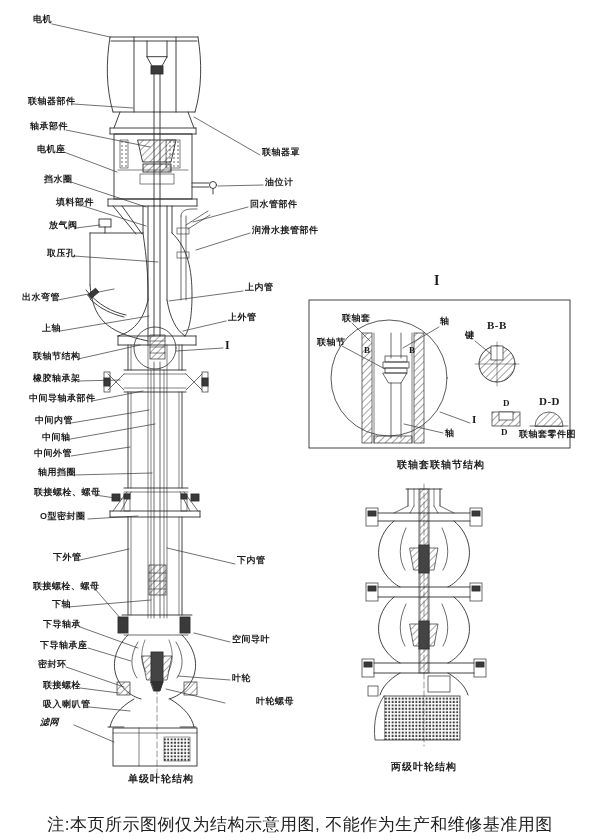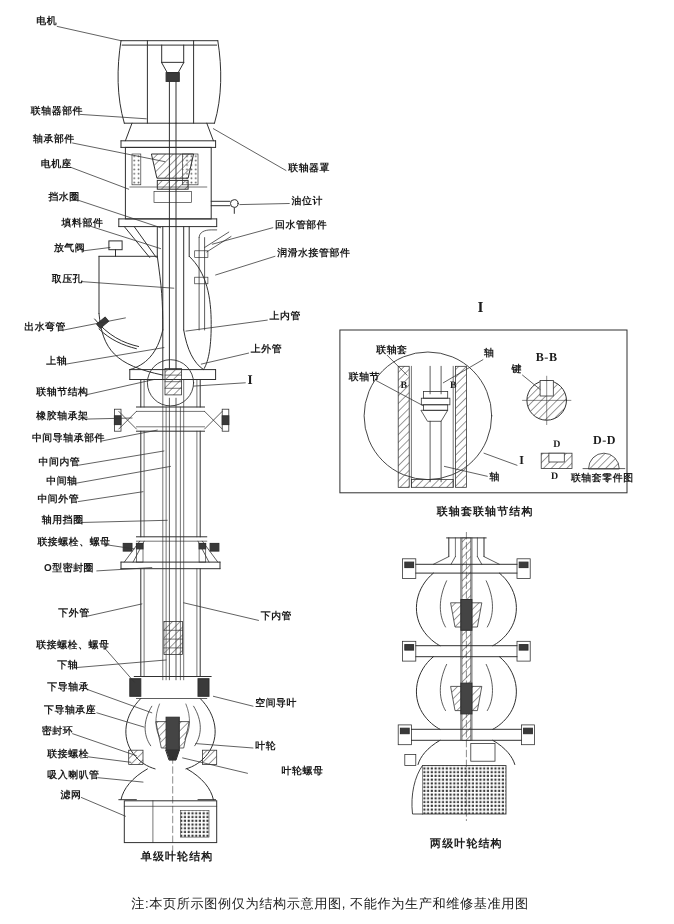--- a/index.html
+++ b/index.html
@@ -3,21 +3,21 @@
 <meta charset="utf-8">
 <style>
   html,body{margin:0;padding:0;background:#e8e8e8;}
   .page{position:relative;width:613px;height:840px;background:#ffffff;overflow:hidden;
         font-family:"Liberation Sans",sans-serif;}
   svg.art{position:absolute;left:0;top:0;}
   .lbl{position:absolute;font-size:9px;font-weight:600;color:#1c1c1c;white-space:nowrap;
        line-height:1;letter-spacing:0.5px;}
   .cap{position:absolute;font-size:10px;font-weight:700;color:#1c1c1c;white-space:nowrap;
        transform:translateX(-50%);letter-spacing:1px;}
-  .note{position:absolute;font-size:12px;font-weight:500;color:#222;white-space:nowrap;
+  .note{position:absolute;font-size:17px;font-weight:500;color:#222;white-space:nowrap;
         transform:translateX(-50%);letter-spacing:0.5px;}
 </style>
 </head>
 <body>
 
 <div class="page">
 
 <svg class="art" width="613" height="840" viewBox="0 0 613 840" stroke="#2e2e2e" stroke-width="0.9" fill="none" stroke-linecap="round">
   <defs>
     <pattern id="hatch" width="5" height="5" patternUnits="userSpaceOnUse" patternTransform="rotate(45)">
@@ -343,21 +343,21 @@
       <span class="lbl" style="left: 34px; top: 488px;">联接螺栓、螺母</span>
       <span class="lbl" style="left: 40px; top: 512px;">O型密封圈</span>
       <span class="lbl" style="left: 53px; top: 553px;">下外管</span>
       <span class="lbl" style="left: 33px; top: 582px;">联接螺栓、螺母</span>
       <span class="lbl" style="left: 52px; top: 600px;">下轴</span>
       <span class="lbl" style="left: 43px; top: 620px;">下导轴承</span>
       <span class="lbl" style="left: 40px; top: 641px;">下导轴承座</span>
       <span class="lbl" style="left: 38px; top: 660px;">密封环</span>
       <span class="lbl" style="left: 43px; top: 681px;">联接螺栓</span>
       <span class="lbl" style="left: 43px; top: 700px;">吸入喇叭管</span>
-      <span class="lbl" style="left: 55px; top: 718px;">滤网</span>
+      <span class="lbl" style="left: 40px; top: 718px; font-style: italic;">滤网</span>
       <span class="lbl" style="left: 262px; top: 148px;">联轴器罩</span>
       <span class="lbl" style="left: 265px; top: 178px;">油位计</span>
       <span class="lbl" style="left: 250px; top: 200px;">回水管部件</span>
       <span class="lbl" style="left: 252px; top: 226px;">润滑水接管部件</span>
       <span class="lbl" style="left: 245px; top: 283px;">上内管</span>
       <span class="lbl" style="left: 228px; top: 313px;">上外管</span>
       <span class="lbl" style="left: 225px; top: 339px; font-size: 12px; font-family: &quot;Liberation Serif&quot;, serif;">I</span>
       <span class="lbl" style="left: 237px; top: 556px;">下内管</span>
       <span class="lbl" style="left: 232px; top: 635px;">空间导叶</span>
       <span class="lbl" style="left: 232px; top: 674px;">叶轮</span>

